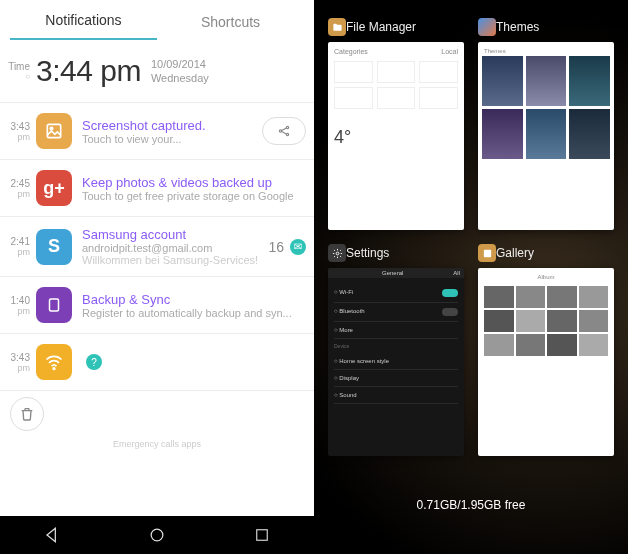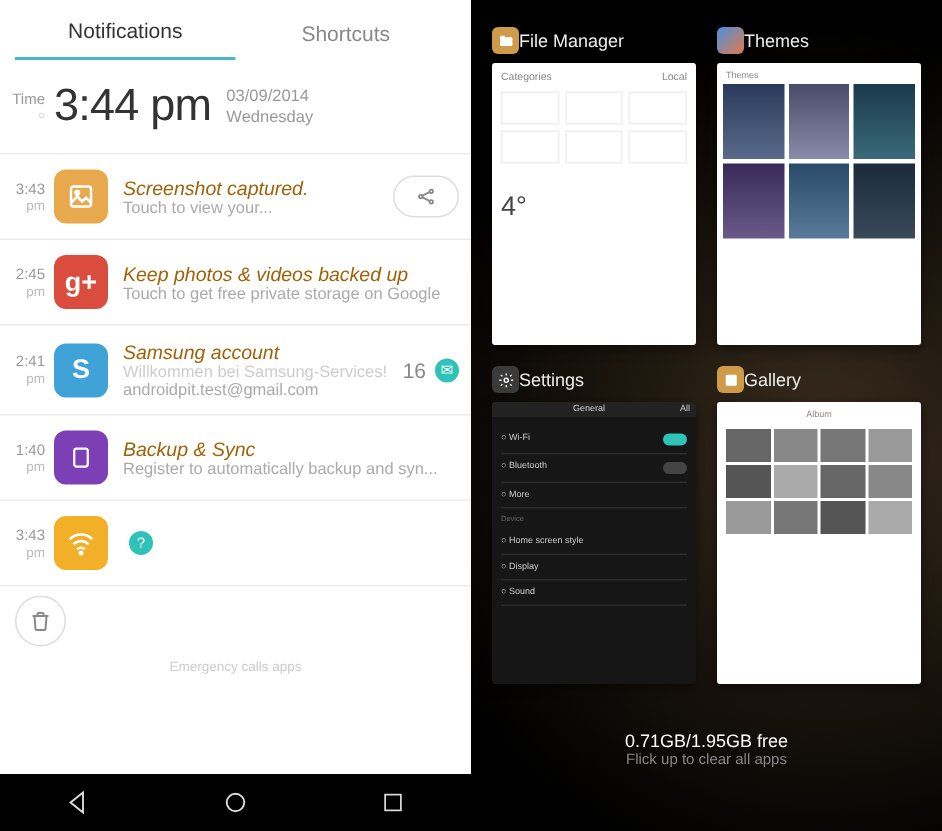--- a/index.html
+++ b/index.html
@@ -26,21 +26,21 @@
   .tab { flex:1; text-align:center; font-size:14px; color:#888; padding:10px 0; }
   .tab.active { color:#333; border-bottom:2px solid #48b6c9; }
   .time-col { width: 36px; text-align:right; font-size:9px; color:#bbb; padding-right:6px; }
   .time-col .t { font-size:10px; color:#999; line-height:1.1; }
   .header-row { display:flex; align-items:center; padding:14px 10px 14px 0; border-bottom:1px solid #ececec;}
   .big-time { font-size:30px; font-weight:300; color:#333; letter-spacing:-0.5px;text-align:right; }
   .date-block { margin-left:10px; font-size:11px; color:#999; line-height:1.3; }
   .notif-row { display:flex; align-items:center; padding:10px 8px 10px 0; border-bottom:1px solid #ececec; }
   .notif-icon { width:36px; height:36px; border-radius:8px; display:flex; align-items:center; justify-content:center; color:#fff; font-size:18px; font-weight:600; flex-shrink:0; margin-right:10px;}
   .notif-body { flex:1; min-width:0; }
-  .notif-title { font-size:13px; color:#a16207; font-weight:500; white-space:nowrap; overflow:hidden; text-overflow:ellipsis;font-style:italic; }
+  .notif-title { font-size:13px; color:#8b5cf6; font-weight:500; white-space:nowrap; overflow:hidden; text-overflow:ellipsis; }
   .notif-sub { font-size:11px; color:#aaa; white-space:nowrap; overflow:hidden; text-overflow:ellipsis; }
   .share-btn { width:44px; height:28px; border:1px solid #ddd; border-radius:14px; display:flex; align-items:center; justify-content:center; color:#888; margin-left:6px;}
   .badge-area { display:flex; align-items:center; gap:6px; margin-left:4px;}
   .count { font-size:14px; color:#888;}
   .dot { width:16px; height:16px; border-radius:50%; display:flex; align-items:center; justify-content:center; font-size:10px; color:#fff; }
   .trash-row { display:flex; align-items:center; padding:6px 0 6px 10px; }
   .trash-btn { width:34px; height:34px; border:1px solid #ddd; border-radius:50%; display:flex; align-items:center; justify-content:center; color:#888; }
   .emerg { font-size:9px; color:#ccc; text-align:center; padding:2px 0 4px; }
   .navbar { height:38px; background:#000; display:flex; align-items:center; justify-content:space-around; color:#ccc; margin-top:auto; }
   .nav-btn { width:30px; height:30px; display:flex; align-items:center; justify-content:center; }
@@ -79,21 +79,21 @@
     <div class="tab">Shortcuts</div>
   </div>
 
   <div class="header-row">
     <div class="time-col">
       <div class="t">Time</div>
       <div style="font-size:8px;">○</div>
     </div>
     <div class="big-time">3:44 pm</div>
     <div class="date-block">
-      <div>03/09/2014</div>
+      <div>10/09/2014</div>
       <div>Wednesday</div>
     </div>
   </div>
 
   <div class="notif-row">
     <div class="time-col">
       <div class="t">3:43</div>
       <div>pm</div>
     </div>
     <div class="notif-icon" style="background:#e8a94d">
@@ -130,22 +130,22 @@
   </div>
 
   <div class="notif-row">
     <div class="time-col">
       <div class="t">2:41</div>
       <div>pm</div>
     </div>
     <div class="notif-icon" style="background:#3fa3d7">S</div>
     <div class="notif-body">
       <div class="notif-title">Samsung account</div>
+      <div class="notif-sub">androidpit.test@gmail.com</div>
       <div class="notif-sub" style="color:#ccc">Willkommen bei Samsung-Services!</div>
-      <div class="notif-sub">androidpit.test@gmail.com</div>
     </div>
     <div class="badge-area">
       <span class="count">16</span>
       <span class="dot" style="background:#2fc3b8">✉</span>
     </div>
   </div>
 
   <div class="notif-row">
     <div class="time-col">
       <div class="t">1:40</div>
@@ -317,21 +317,20 @@
           </div>
         </div>
       </div>
 
     </div>
 
     <div class="mem-footer">
       <div class="mem-free">
         <span>0.71GB</span><span>/</span><span>1.95GB</span><span> free</span>
       </div>
-      <div class="hint">Flick up to clear all apps</div>
     </div>
   </div>
 
   <div class="navbar">
     <div class="nav-btn">
       <svg width="20" height="20" viewBox="0 0 24 24" fill="none" stroke="#ddd" stroke-width="1.5">
           <path d="M16 4L6 12l10 8z"></path>
         </svg>
     </div>
     <div class="nav-btn">

